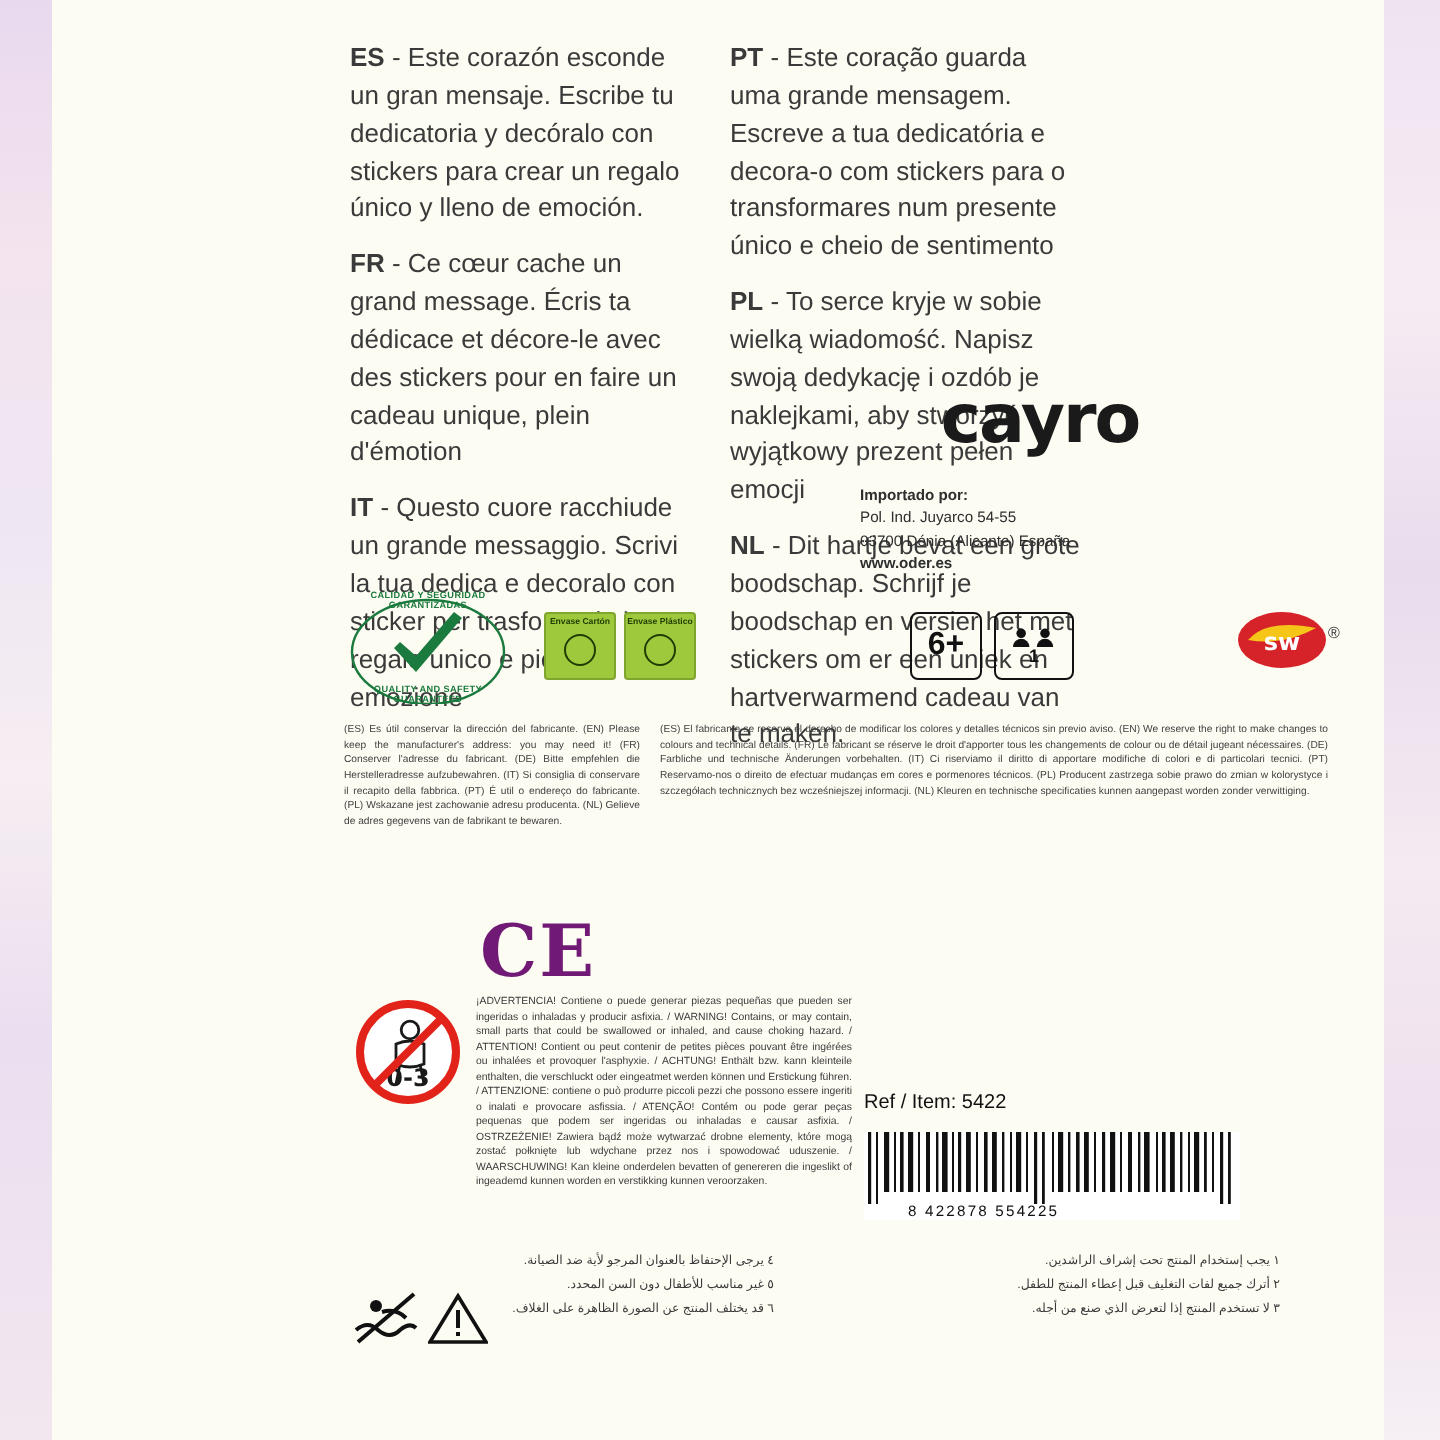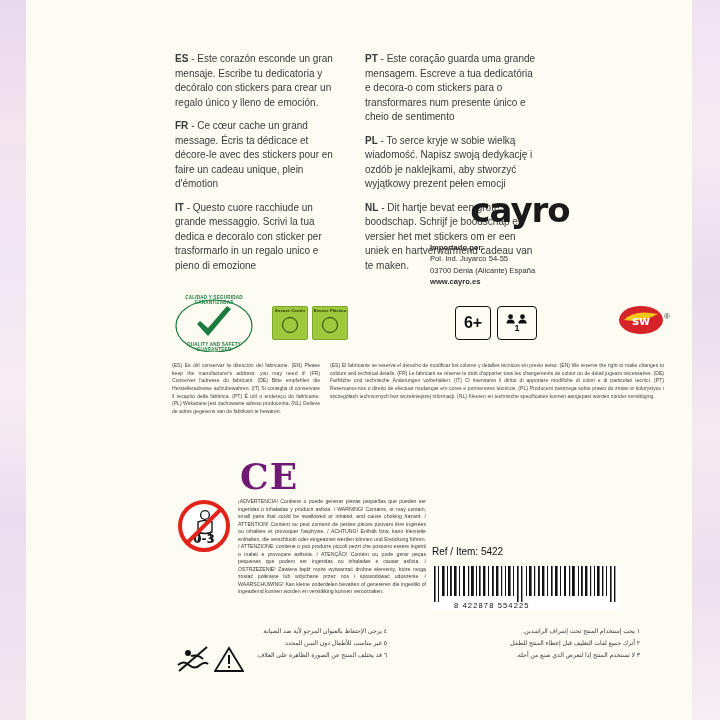--- a/index.html
+++ b/index.html
@@ -24,21 +24,21 @@
   }
   .edge-right{
     position:absolute;right:0;top:0;width:28px;height:720px;
     background:linear-gradient(180deg,#efe3f1 0%,#f5ecf3 20%,#e9dced 40%,#f4eaf1 60%,#eee0ee 80%,#f6eff4 100%);
   }
   .card{
     position:absolute;left:26px;top:0;width:666px;height:720px;
     background:#fdfcf3;
   }
   
-  .col{position:absolute;font-size:10px;line-height:1.45;color:#3a3a3a;margin-top:32px;}
+  .col{position:absolute;font-size:13px;line-height:1.45;color:#3a3a3a;}
   .col p{margin:0 0 9px 0;}
   .col b{font-weight:bold;}
   .col-left{left:175px;top:20px;width:168px;}
   .col-right{left:365px;top:20px;width:175px;}
 
   
   .brand{
     position:absolute;left:430px;top:190px;width:180px;
     text-align:center;
     font-family:"DejaVu Sans", sans-serif;
@@ -204,21 +204,21 @@
     <p><b>PL</b> <span>- To serce kryje w sobie wielką wiadomość. Napisz swoją dedykację i ozdób je naklejkami, aby stworzyć wyjątkowy prezent pełen emocji</span></p>
     <p><b>NL</b> <span>- Dit hartje bevat een grote boodschap. Schrijf je boodschap en versier het met stickers om er een uniek en hartverwarmend cadeau van te maken.</span></p>
   </div>
 
   <div class="brand">cayro</div>
 
   <div class="importer">
     <div class="t">Importado por:</div>
     <div>Pol. Ind. Juyarco 54-55</div>
     <div>03700 Dénia (Alicante) España</div>
-    <div class="web">www.cayro.es</div>
+    <div class="web">www.oder.es</div>
   </div>
 
   <div class="badge-quality">
     <svg class="bq-ring" viewBox="0 0 84 56">
       <path d="M4,30 A38,26 0 0,1 80,30" fill="none" stroke="#1b7a3d" stroke-width="1.2"></path>
       <path d="M4,30 A38,26 0 0,0 80,30" fill="none" stroke="#1b7a3d" stroke-width="1.2"></path>
     </svg>
     <div class="bq-text">CALIDAD Y SEGURIDAD GARANTIZADAS</div>
     <svg class="check" viewBox="0 0 40 36">
       <path d="M3,18 L14,30 L37,3 L33,0 L14,22 L6,15 Z" fill="#1b7a3d"></path>

